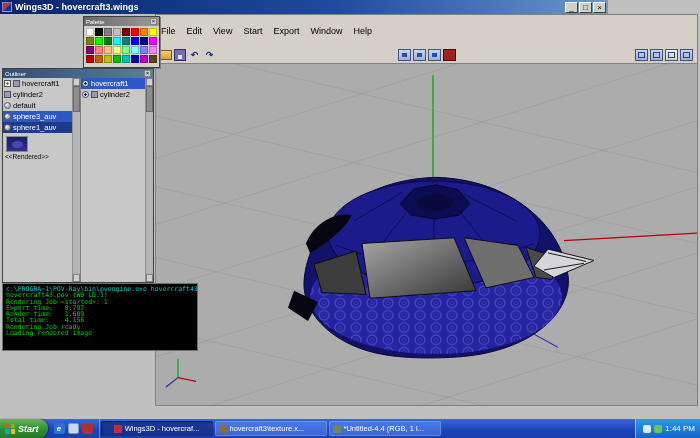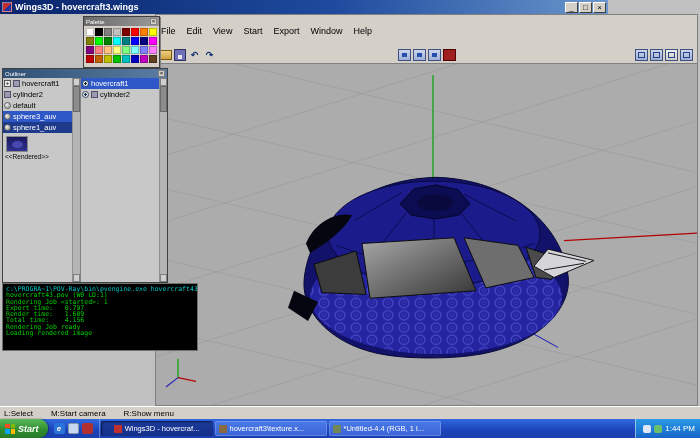--- a/index.html
+++ b/index.html
@@ -41,21 +41,21 @@
   
   .palette-window { position:absolute; left:83px; top:16px; width:77px; height:52px; background:#d4d0c8; border:1px solid #404040; box-shadow:1px 1px 0 #808080; }
   .small-titlebar { height:9px; display:flex; align-items:center; padding:0 2px; color:#fff; font-size:6px; gap:2px; }
   .palette-window .small-titlebar { background:linear-gradient(90deg,#6a6a6a,#9a9a9a); }
   .small-title { flex:1; white-space:nowrap; overflow:hidden; }
   .mini-close { width:7px; height:7px; background:#d4d0c8; color:#000; font-size:6px; line-height:5px; text-align:center; border:1px solid #808080; flex:none; }
   .swatches { display:grid; grid-template-columns:repeat(8,1fr); gap:1px; padding:2px; }
   .swatch { height:8px; border:1px solid rgba(0,0,0,.25); }
 
   
-  .outliner-window { position:absolute; left:2px; top:68px; width:166px; height:215px; border:1px solid #404040; background:#c8c8c8; display:flex; flex-direction:column; }
+  .outliner-window { position:absolute; left:2px; top:68px; width:152px; height:215px; border:1px solid #404040; background:#c8c8c8; display:flex; flex-direction:column; }
   .outliner-window .small-titlebar { background:linear-gradient(90deg,#2f4f73,#5c7da3); }
   .outliner-body { flex:1; display:flex; min-height:0; }
   .pane { position:relative; background:#c8c8c8; }
   .pane-left { width:78px; border-right:1px solid #808080; }
   .pane-right { flex:1; }
   .list { position:absolute; left:0; top:0; right:8px; bottom:0; overflow:hidden; }
   .row { height:11px; display:flex; align-items:center; gap:2px; padding:0 1px; font-size:7.5px; color:#000; white-space:nowrap; overflow:hidden; }
   .row.sel { background:#2e57c8; color:#fff; }
   .row.sel-dark { background:#1e3a8a; color:#fff; }
   .mini { width:7px; height:7px; flex:none; }
@@ -326,25 +326,20 @@
     <div class="console-line"></div>
     <div class="console-line">Rendering Job &lt;started&gt;: 1</div>
     <div class="console-line">Export time:   0.797</div>
     <div class="console-line">Render time:   1.609</div>
     <div class="console-line">Total time:    4.156</div>
     <div class="console-line">Rendering Job ready</div>
     <div class="console-line"></div>
     <div class="console-line">Loading rendered image</div>
   </div>
 
-  <div class="statusbar">
-    <span>L:Select</span>
-    <span>M:Start camera</span>
-    <span>R:Show menu</span>
-  </div>
 
   <div class="taskbar">
     <div class="start-button">
       <span class="flag">
           <i class="f1"></i>
           <i class="f2"></i>
           <i class="f3"></i>
           <i class="f4"></i>
         </span>
       <span>Start</span>

